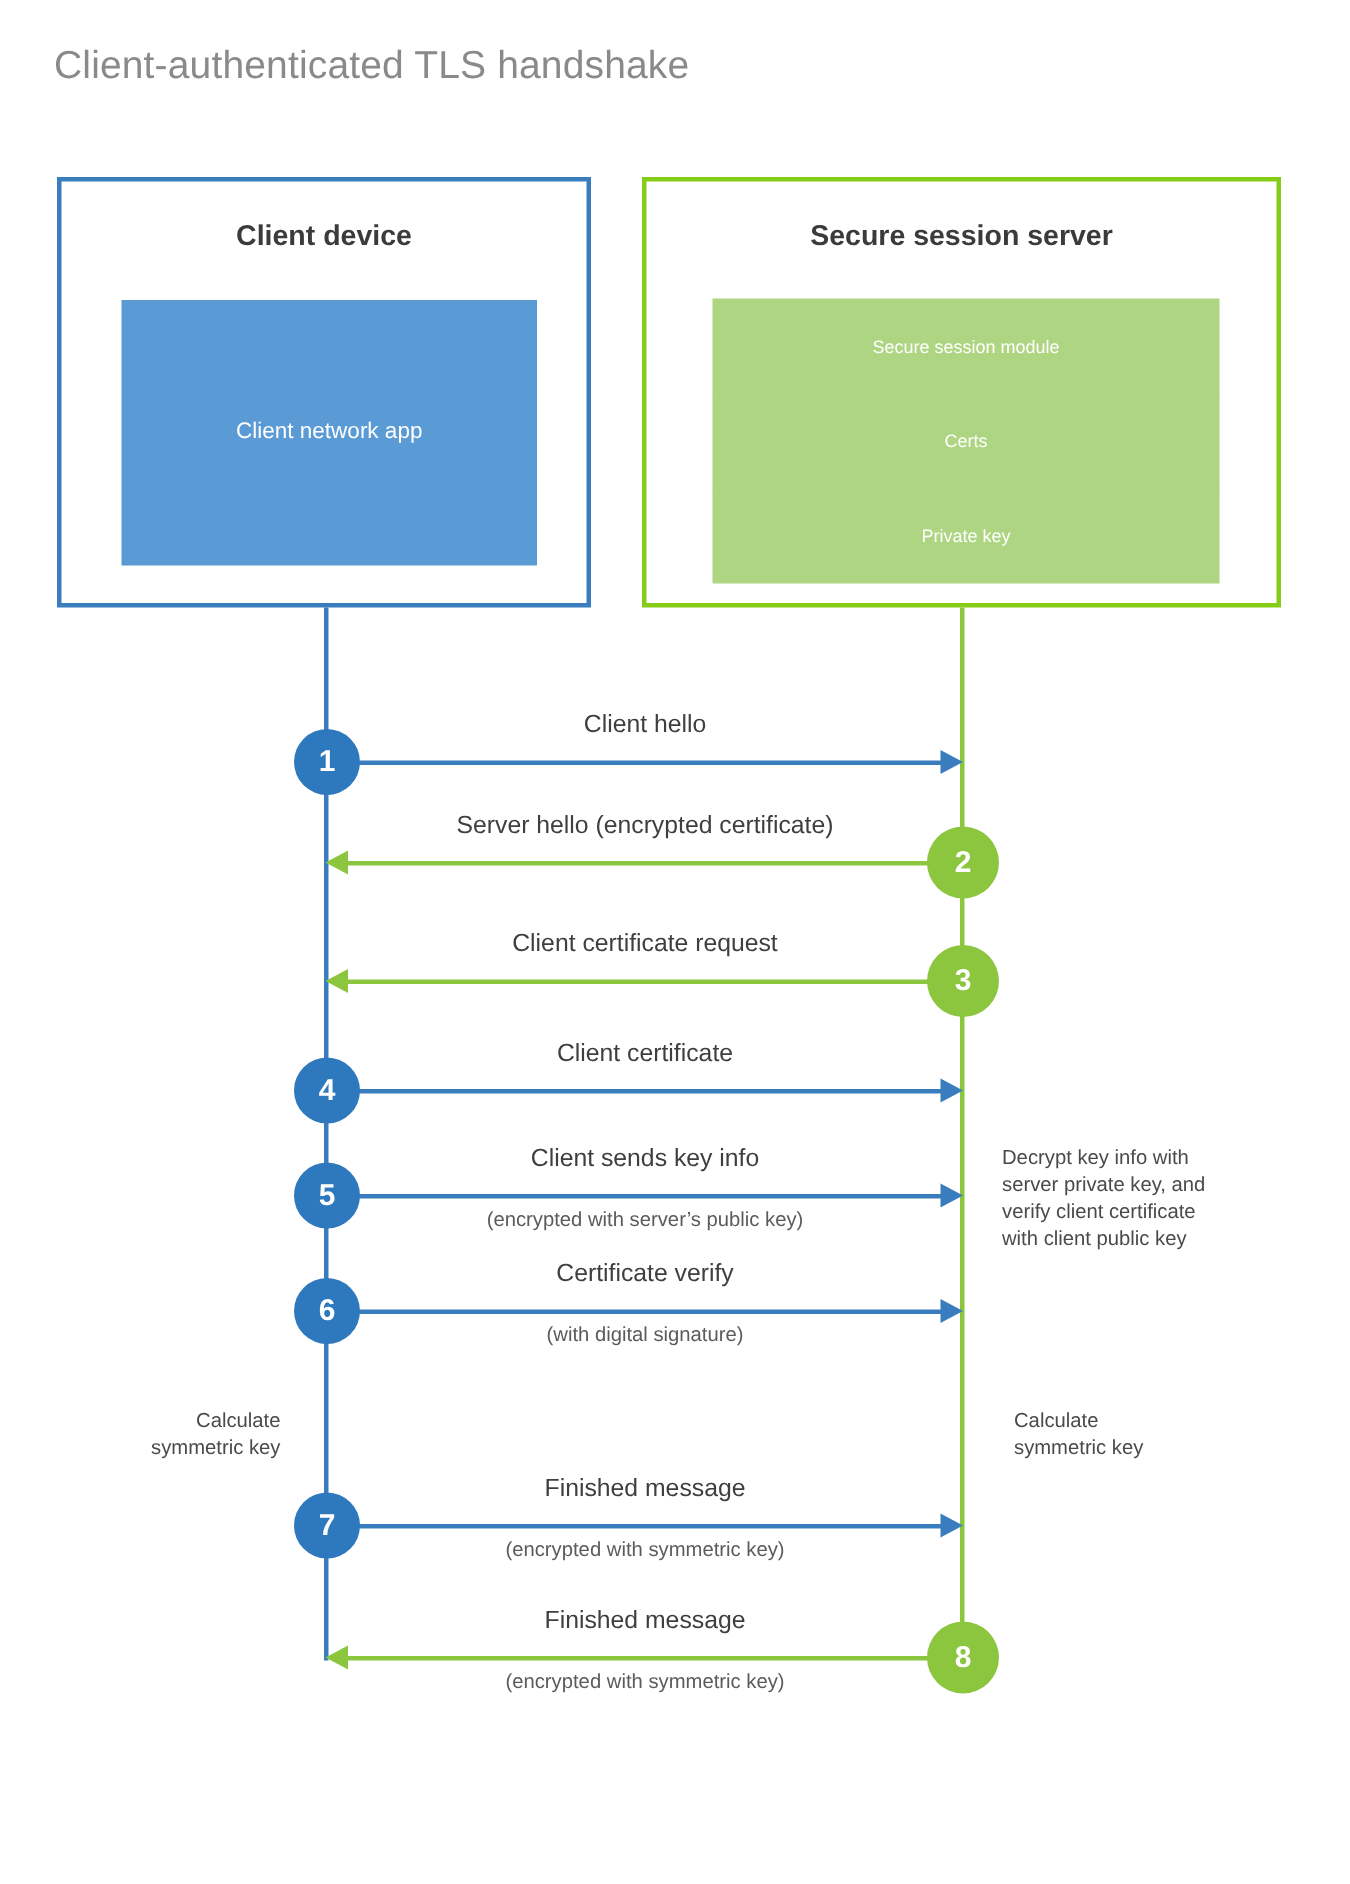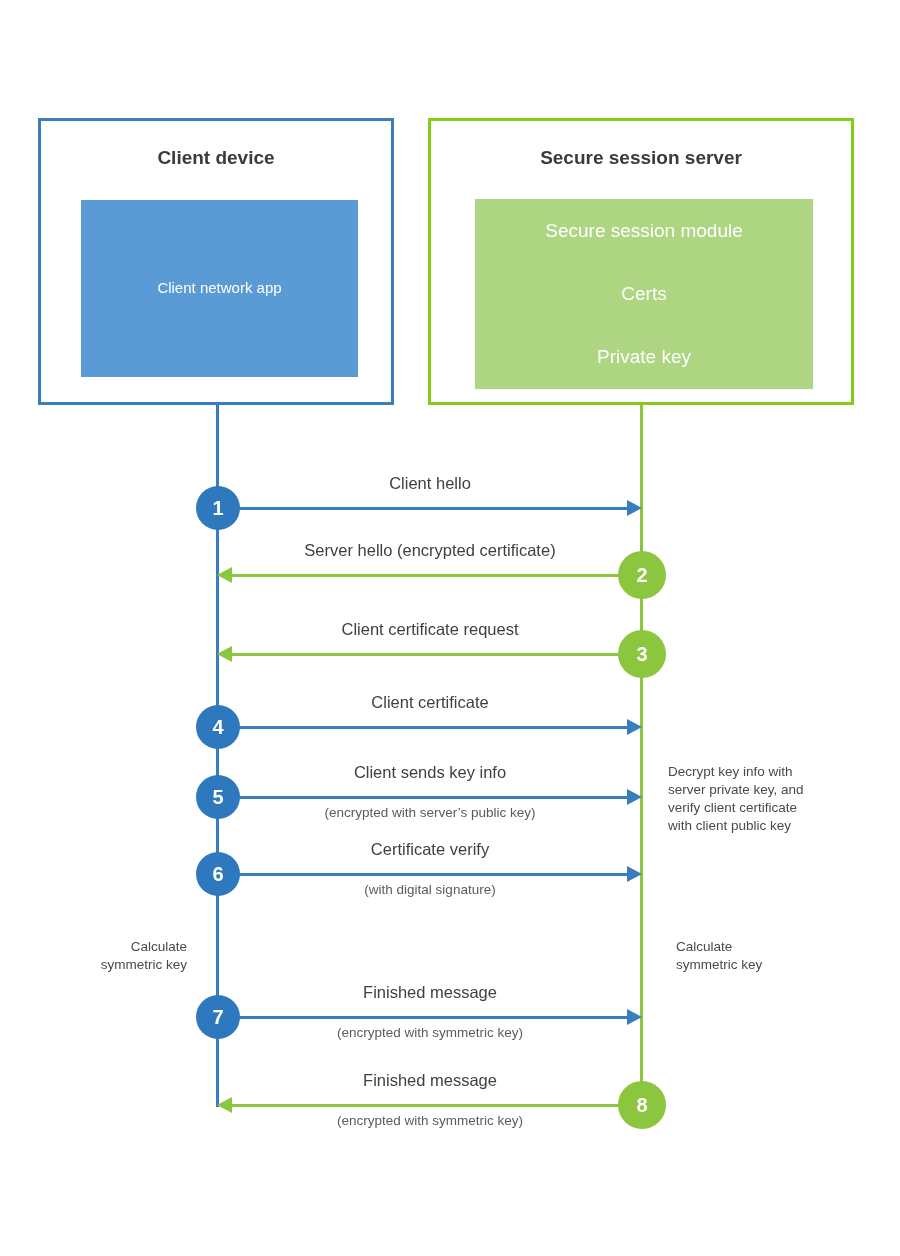--- a/index.html
+++ b/index.html
@@ -81,21 +81,21 @@
     width: 277px;
     height: 177px;
     background: #5b9bd5;
     font-size: 15px;
   }
   .server-sub-block {
     left: 44px;
     width: 338px;
     height: 64px;
     background: #aed581;
-    font-size: 19px;
+    font-size: 12px;
   }
   .server-sub-block.b0 { top: 78px; }
   .server-sub-block.b1 { top: 141px; }
   .server-sub-block.b2 { top: 204px; }
 
   
   .lifeline {
     position: absolute;
     width: 3px;
   }
@@ -190,20 +190,21 @@
   .annotation.right-side {
     text-align: left;
   }
   .annotation .ann-line { display: block; white-space: nowrap; }
 </style>
 </head>
 <body>
 
 <div id="diagram-root">
 
+  <div class="page-title">Client-authenticated TLS handshake</div>
 
   <div class="actor-box client">
     <div class="actor-title">Client device</div>
     <div class="inner-block client-app-block">Client network app</div>
   </div>
 
   <div class="actor-box server">
     <div class="actor-title">Secure session server</div>
     <div class="inner-block server-sub-block b0">Secure session module</div>
     <div class="inner-block server-sub-block b1">Certs</div>

